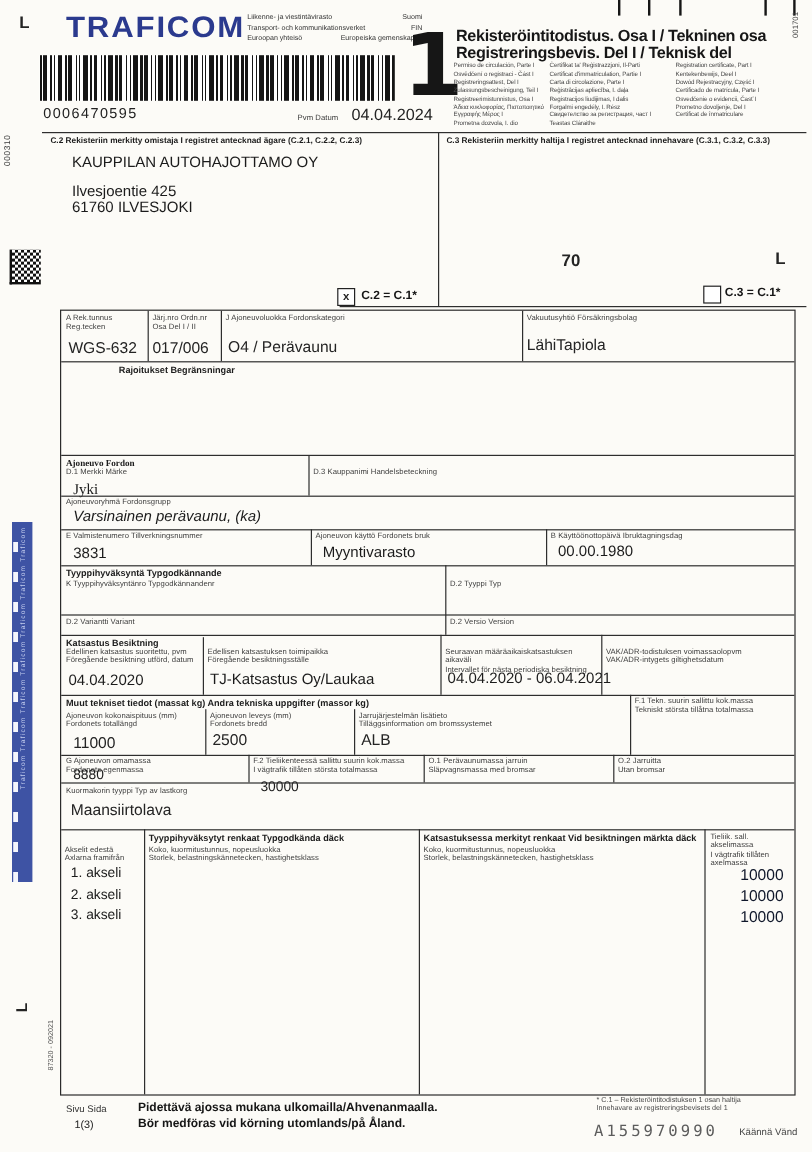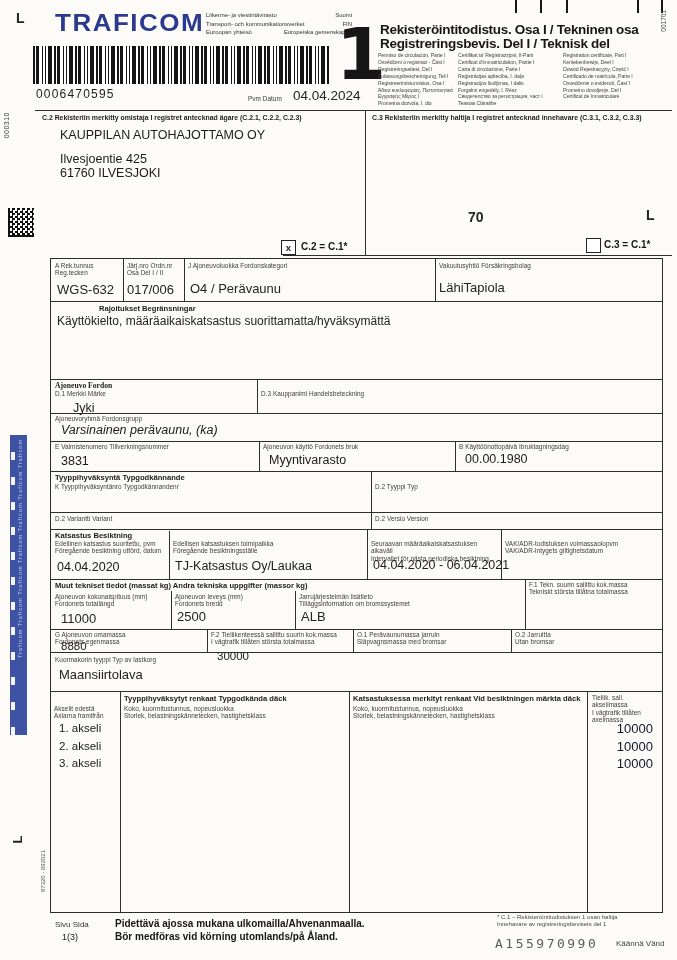--- a/index.html
+++ b/index.html
@@ -133,26 +133,25 @@
 Osa  Del I / II</div>
     <div class="abs lbl" style="left:137px;top:3px;">J Ajoneuvoluokka  Fordonskategori</div>
     <div class="abs lbl" style="left:388px;top:3px;">Vakuutusyhtiö  Försäkringsbolag</div>
     <div class="abs" style="left:6px;top:23px;font-size:13px;">WGS-632</div>
     <div class="abs" style="left:76px;top:23px;font-size:13px;">017/006</div>
     <div class="abs" style="left:139px;top:22px;font-size:13px;">O4 / Perävaunu</div>
     <div class="abs" style="left:388px;top:21px;font-size:13px;">LähiTapiola</div>
     <div class="abs hl" style="left:0;top:42px;width:611px;"></div>
 
     <div class="abs lblb" style="left:4px;top:45px;padding-left:44px;">Rajoitukset  Begränsningar</div>
-    <div class="abs" style="left:6px;top:55px;font-size:12px;">Käyttökielto, määräaikaiskatsastus suorittamatta/hyväksymättä</div>
     <div class="abs hl" style="left:0;top:120px;width:611px;"></div>
 
     <div class="abs lblb" style="left:4px;top:122px;font-family:Liberation Serif, serif;">Ajoneuvo  Fordon</div>
     <div class="abs lbl" style="left:4px;top:131px;">D.1 Merkki  Märke</div>
-    <div class="abs val" style="left:22px;top:142px;">Jyki</div>
+    <div class="abs val" style="left:10px;top:142px;font-family:Liberation Serif, serif;">Jyki</div>
     <div class="abs vl" style="left:206px;top:121px;height:33px;"></div>
     <div class="abs lbl" style="left:210px;top:131px;">D.3 Kauppanimi  Handelsbeteckning</div>
     <div class="abs hl" style="left:0;top:154px;width:611px;"></div>
     <div class="abs lbl" style="left:4px;top:156px;">Ajoneuvoryhmä  Fordonsgrupp</div>
     <div class="abs val" style="left:10px;top:164px;font-style:italic;">Varsinainen perävaunu, (ka)</div>
     <div class="abs hl" style="left:0;top:182px;width:611px;"></div>
     <div class="abs lbl" style="left:4px;top:184px;">E Valmistenumero  Tillverkningsnummer</div>
     <div class="abs val" style="left:10px;top:195px;">3831</div>
     <div class="abs vl" style="left:208px;top:182px;height:30px;"></div>
     <div class="abs lbl" style="left:212px;top:184px;">Ajoneuvon käyttö  Fordonets bruk</div>

